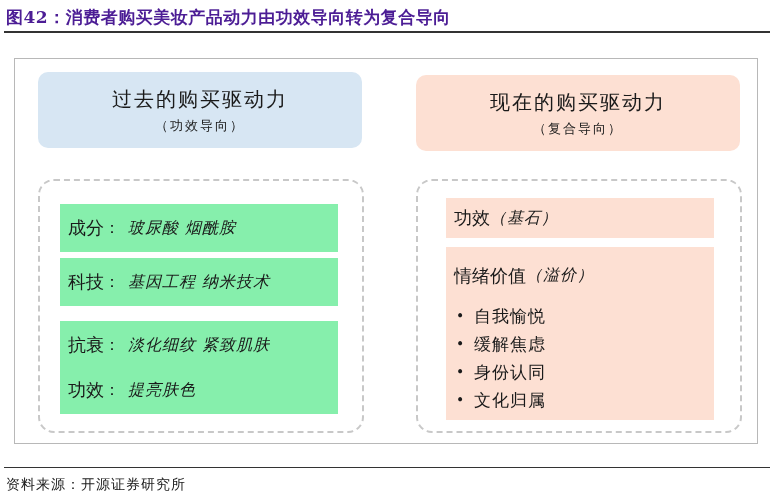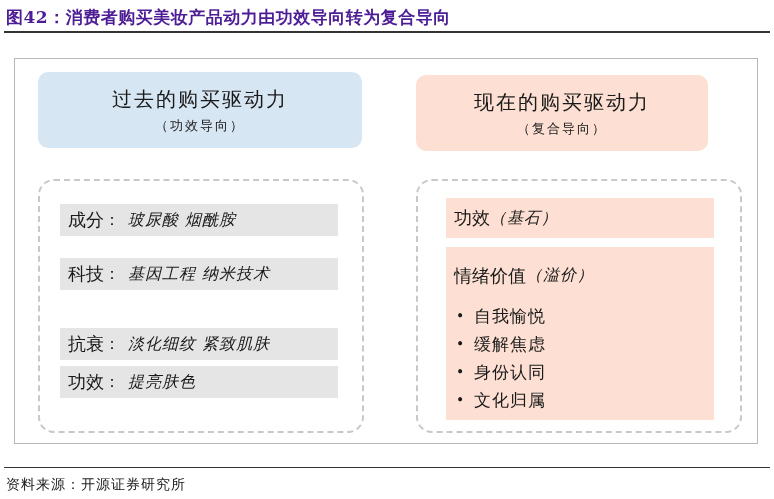--- a/index.html
+++ b/index.html
@@ -7,26 +7,26 @@
          font-family:"DejaVu Serif", "Liberation Serif", serif; color:#1a1a1a; }
   .fig-title { position:absolute; left:6px; top:6px; font-size:17px; font-weight:bold;
                color:#4c1d95; font-family:"DejaVu Serif", serif; letter-spacing:0.5px; }
   .title-rule { position:absolute; left:4px; top:31px; width:766px; height:1.5px; background:#333; }
   .frame { position:absolute; left:14px; top:58px; width:744px; height:386px;
            border:1.5px solid #b8b8b8; box-sizing:border-box; background:#fff; }
   .header-box { position:absolute; border-radius:10px; text-align:center; box-sizing:border-box; }
   .header-box .h-main { font-size:20px; margin-top:14px; letter-spacing:2px; }
   .header-box .h-sub { font-size:13px; margin-top:4px; letter-spacing:2px; }
   .hb-left { left:38px; top:72px; width:324px; height:76px; background:#d7e6f3; }
-  .hb-right { left:416px; top:75px; width:292px; height:76px; background:#fde0d3; }
+  .hb-right { left:416px; top:75px; width:324px; height:76px; background:#fde0d3; }
   .dash-box { position:absolute; border:2px dashed #c8c8c8; border-radius:16px; box-sizing:border-box; }
   .db-left { left:38px; top:179px; width:326px; height:254px; }
   .db-right { left:416px; top:179px; width:326px; height:254px; }
   .item { position:absolute; box-sizing:border-box; font-size:17px; padding-left:8px; display:flex; align-items:center; }
-  .item-blue { background:#e5e5e5; left:60px; width:278px; height:32px; }
+  .item-blue { background:#86efac; left:60px; width:278px; height:48px; }
   .item-pink { background:#fde0d3; left:446px; width:268px; }
   .item .lbl { font-size:18px; }
   .item .sep { font-size:16px; margin-right:8px; }
   .item .val { font-size:16px; letter-spacing:1px;font-style:italic; }
   .bullets { position:absolute; left:446px; top:296px; width:268px; height:124px; background:#fde0d3;
              box-sizing:border-box; padding:6px 0 0 10px; }
   .bullet-row { display:flex; align-items:center; height:28px; font-size:17px; letter-spacing:1px; }
   .bullet-dot { width:18px; font-size:14px; }
   .src-rule { position:absolute; left:4px; top:467px; width:766px; height:1.2px; background:#333; }
   .source { position:absolute; left:6px; top:476px; font-size:14px; letter-spacing:1px; }
@@ -55,21 +55,21 @@
 <div class="item item-blue" style="top:204px;">
   <span class="lbl">成分</span>
   <span class="sep">：</span>
   <span class="val">玻尿酸  烟酰胺</span>
 </div>
 <div class="item item-blue" style="top:258px;">
   <span class="lbl">科技</span>
   <span class="sep">：</span>
   <span class="val">基因工程  纳米技术</span>
 </div>
-<div class="item item-blue" style="top:328px;">
+<div class="item item-blue" style="top:321px;">
   <span class="lbl">抗衰</span>
   <span class="sep">：</span>
   <span class="val">淡化细纹  紧致肌肤</span>
 </div>
 <div class="item item-blue" style="top:366px;">
   <span class="lbl">功效</span>
   <span class="sep">：</span>
   <span class="val">提亮肤色</span>
 </div>
 

